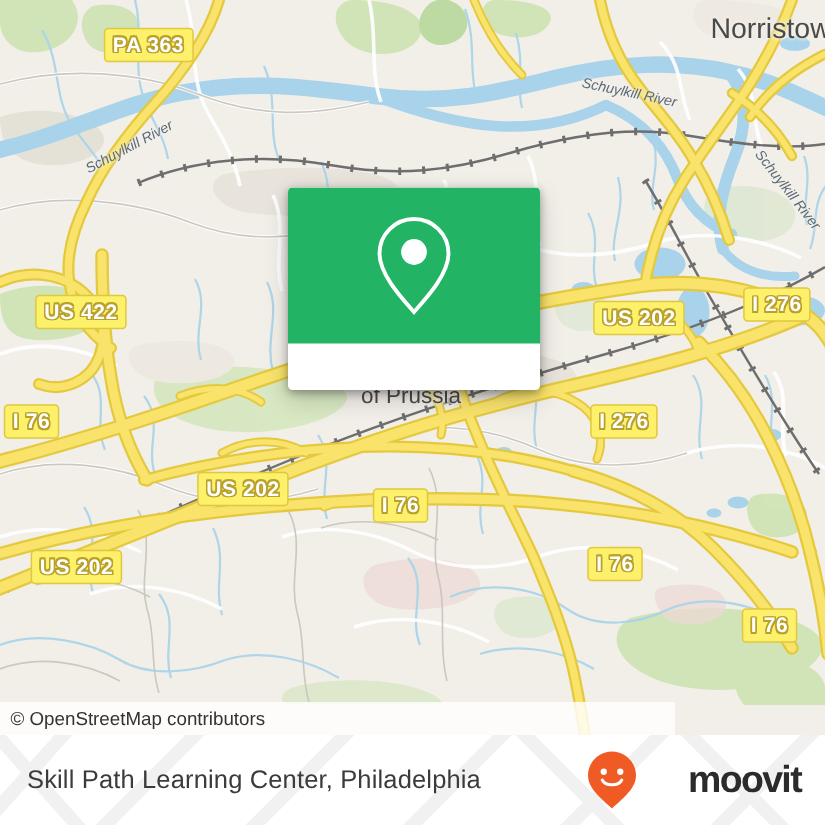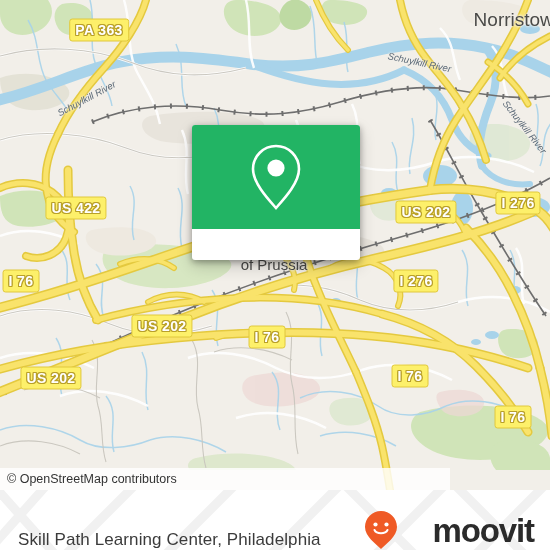--- a/index.html
+++ b/index.html
@@ -111,21 +111,21 @@
     color: #333333;
   }
 
   
   #footer {
     position: absolute;
     left: 0; top: 490px;
     width: 550px; height: 60px;
     background: #ffffff;
     display: flex;
-    align-items: flex-end;
+    align-items: center;
     justify-content: space-between;
     padding: 0 16px 0 18px;
     overflow: hidden;
   }
   #footer-watermark {
     position: absolute;
     left: 0; top: 0; width: 550px; height: 60px;
     pointer-events: none;
   }
   #footer-title {
@@ -135,21 +135,21 @@
     letter-spacing: 0.1px;
     white-space: nowrap;
   }
   #brand {
     position: relative;
     display: flex;
     align-items: center;
     gap: 2px;
   }
   #brand-wordmark {
-    font-size: 33px;
+    font-size: 25px;
     font-weight: bold;
     color: #2b2b2b;
     letter-spacing: -1.1px;
     line-height: 1;
     margin-left: 32px;
   }
 </style>
 </head>
 <body>
 
@@ -375,21 +375,21 @@
     </svg>
 
     <div class="river-label" style="left:58px; top:108px; transform: rotate(-28deg);">Schuylkill River</div>
     <div class="river-label" style="left:388px; top:50px; transform: rotate(12deg);">Schuylkill River</div>
     <div class="river-label" style="left:505px; top:96px; transform: rotate(52deg);">Schuylkill River</div>
 
     <div class="place-label" style="left:519px; top:20px;">Norristown</div>
     <div class="place-label small" style="left:274px; top:264px;">of Prussia</div>
 
     <div class="shield" style="left:99px;  top:30px;">PA 363</div>
-    <div class="shield" style="left:76px;  top:208px;">US 422</div>
+    <div class="shield" style="left:54px;  top:208px;">US 422</div>
     <div class="shield" style="left:21px;  top:281px;">I 76</div>
     <div class="shield" style="left:162px; top:326px;">US 202</div>
     <div class="shield" style="left:267px; top:337px;">I 76</div>
     <div class="shield" style="left:426px; top:212px;">US 202</div>
     <div class="shield" style="left:518px; top:203px;">I 276</div>
     <div class="shield" style="left:416px; top:281px;">I 276</div>
     <div class="shield" style="left:410px; top:376px;">I 76</div>
     <div class="shield" style="left:51px;  top:378px;">US 202</div>
     <div class="shield" style="left:513px; top:417px;">I 76</div>
 

